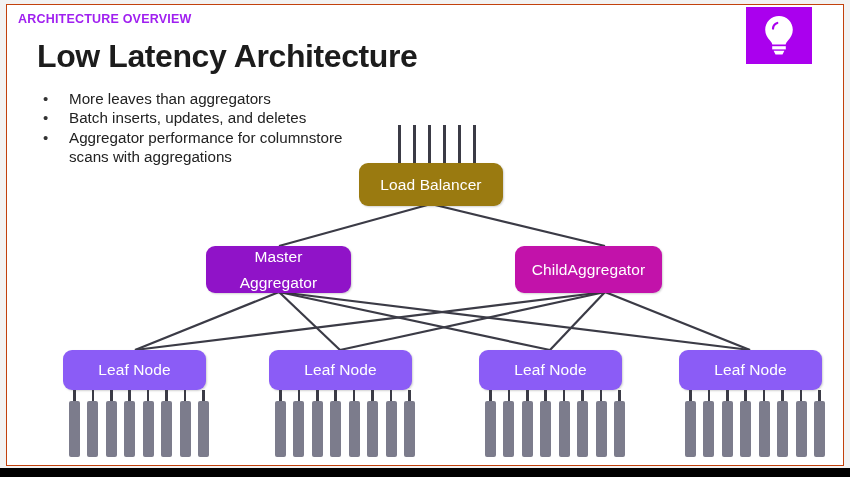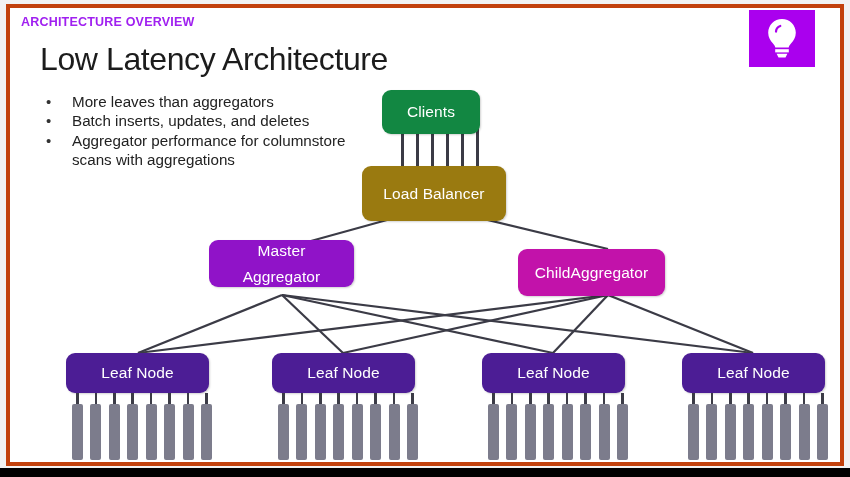--- a/index.html
+++ b/index.html
@@ -15,21 +15,21 @@
     height: 477px;
     background: #f2f2f2;
     box-sizing: border-box;
   }
   
   #slide-canvas {
     position: absolute;
     left: 6px; top: 4px;
     width: 838px; height: 462px;
     background: #ffffff;
-    border: 4px solid #c2410c;
+    border: 1px solid #c2410c;
     box-sizing: border-box;
     overflow: hidden;
   }
   #bottom-bar {
     position: absolute;
     left: 0; bottom: 0;
     width: 850px; height: 9px;
     background: #000000;
   }
 
@@ -40,21 +40,21 @@
     font-size: 12.5px;
     font-weight: bold;
     letter-spacing: 0.2px;
     color: #a020f0;
     white-space: nowrap;
   }
   #slide-title {
     position: absolute;
     left: 30px; top: 33px;
     font-size: 32px;
-    font-weight: normal;
+    font-weight: bold;
     color: #1c1c1c;
     letter-spacing: -0.4px;
     white-space: nowrap;
   }
   #bullet-list {
     position: absolute;
     left: 28px; top: 84px;
     width: 310px;
     margin: 0; padding: 0;
     list-style: none;
@@ -101,21 +101,21 @@
     border-radius: 9px;
     font-size: 15.5px;
     line-height: 17.5px;
     letter-spacing: 0.1px;
     box-shadow: 1px 1px 2px rgba(0,0,0,0.18);
   }
   .node-clients      { background:#128742; }
   .node-loadbalancer { background:#9a7a10; }
   .node-master       { background:#9013c8; }
   .node-child        { background:#c212aa; }
-  .node-leaf         { background:#4c1d95;align-items:center; }
+  .node-leaf         { background:#8b5cf6;align-items:center; }
 
   .disk {
     position: absolute;
     width: 11px;
     background: #7c7c8c;
     border-radius: 2px;
   }
   .stem {
     position: absolute;
     width: 2.5px;
@@ -169,29 +169,26 @@
 
     <div>
       <div class="stem" style="left:391px; top:120px; height:46px;"></div>
       <div class="stem" style="left:406px; top:120px; height:46px;"></div>
       <div class="stem" style="left:421px; top:120px; height:46px;"></div>
       <div class="stem" style="left:436px; top:120px; height:46px;"></div>
       <div class="stem" style="left:451px; top:120px; height:46px;"></div>
       <div class="stem" style="left:466px; top:120px; height:46px;"></div>
     </div>
 
-    <div class="node node-clients" style="left:372px; top:82px; width:98px; height:44px;">
-      <span>Clients</span>
-    </div>
-
-    <div class="node node-loadbalancer" style="left:352px; top:158px; width:144px; height:55px;">
+
+    <div class="node node-loadbalancer" style="left:352px; top:158px; width:144px; height:43px;">
       <span>Load Balancer</span>
     </div>
 
-    <div class="node node-master" style="left:199px; top:232px; width:145px; height:47px; flex-direction:column;gap:8px;">
+    <div class="node node-master" style="left:199px; top:241px; width:145px; height:47px; flex-direction:column;gap:8px;">
       <span>Master</span>
       <span>Aggregator</span>
     </div>
 
     <div class="node node-child" style="left:508px; top:241px; width:147px; height:47px; flex-direction:row;">
       <span>Child</span>
       <span>Aggregator</span>
     </div>
 
     <div class="node node-leaf" style="left:56px; top:345px; width:143px; height:40px;">

